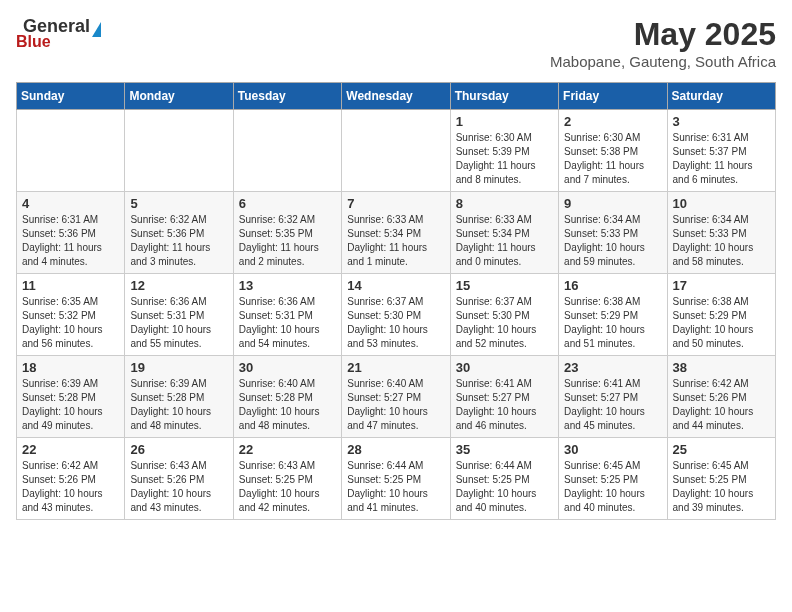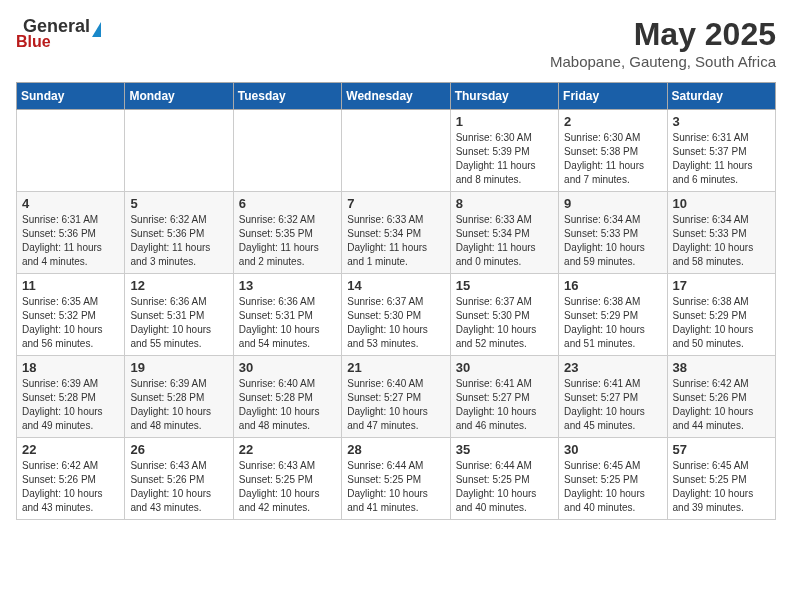--- a/index.html
+++ b/index.html
@@ -236,18 +236,18 @@
         </td>
         <td>
           <div class="day-num">35</div>
           <div class="day-info">Sunrise: 6:44 AM<br>Sunset: 5:25 PM<br>Daylight: 10 hours<br>and 40 minutes.</div>
         </td>
         <td>
           <div class="day-num">30</div>
           <div class="day-info">Sunrise: 6:45 AM<br>Sunset: 5:25 PM<br>Daylight: 10 hours<br>and 40 minutes.</div>
         </td>
         <td>
-          <div class="day-num">57</div>
+          <div class="day-num">25</div>
           <div class="day-info">Sunrise: 6:45 AM<br>Sunset: 5:25 PM<br>Daylight: 10 hours<br>and 39 minutes.</div>
         </td>
       </tr>
     </tbody>
 </table>
 
 </body></html>

